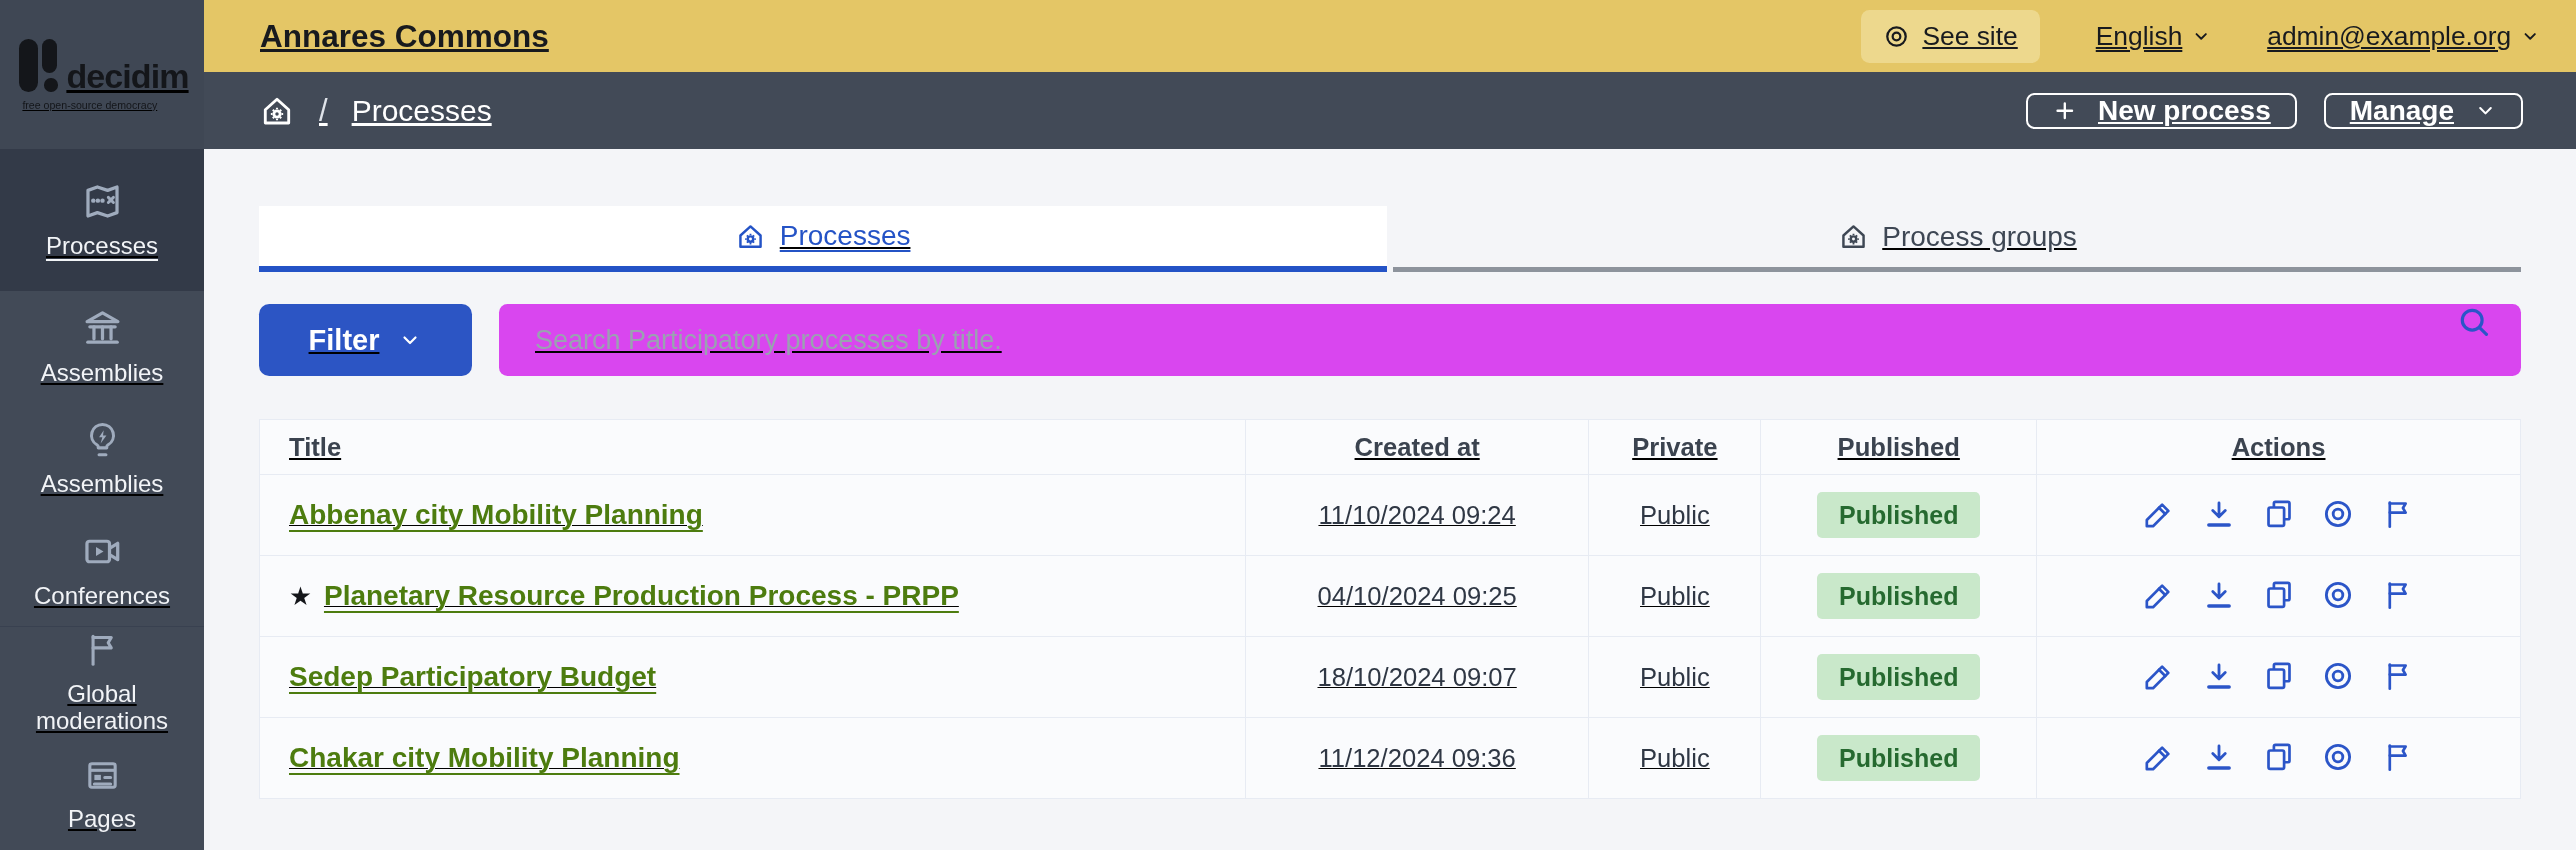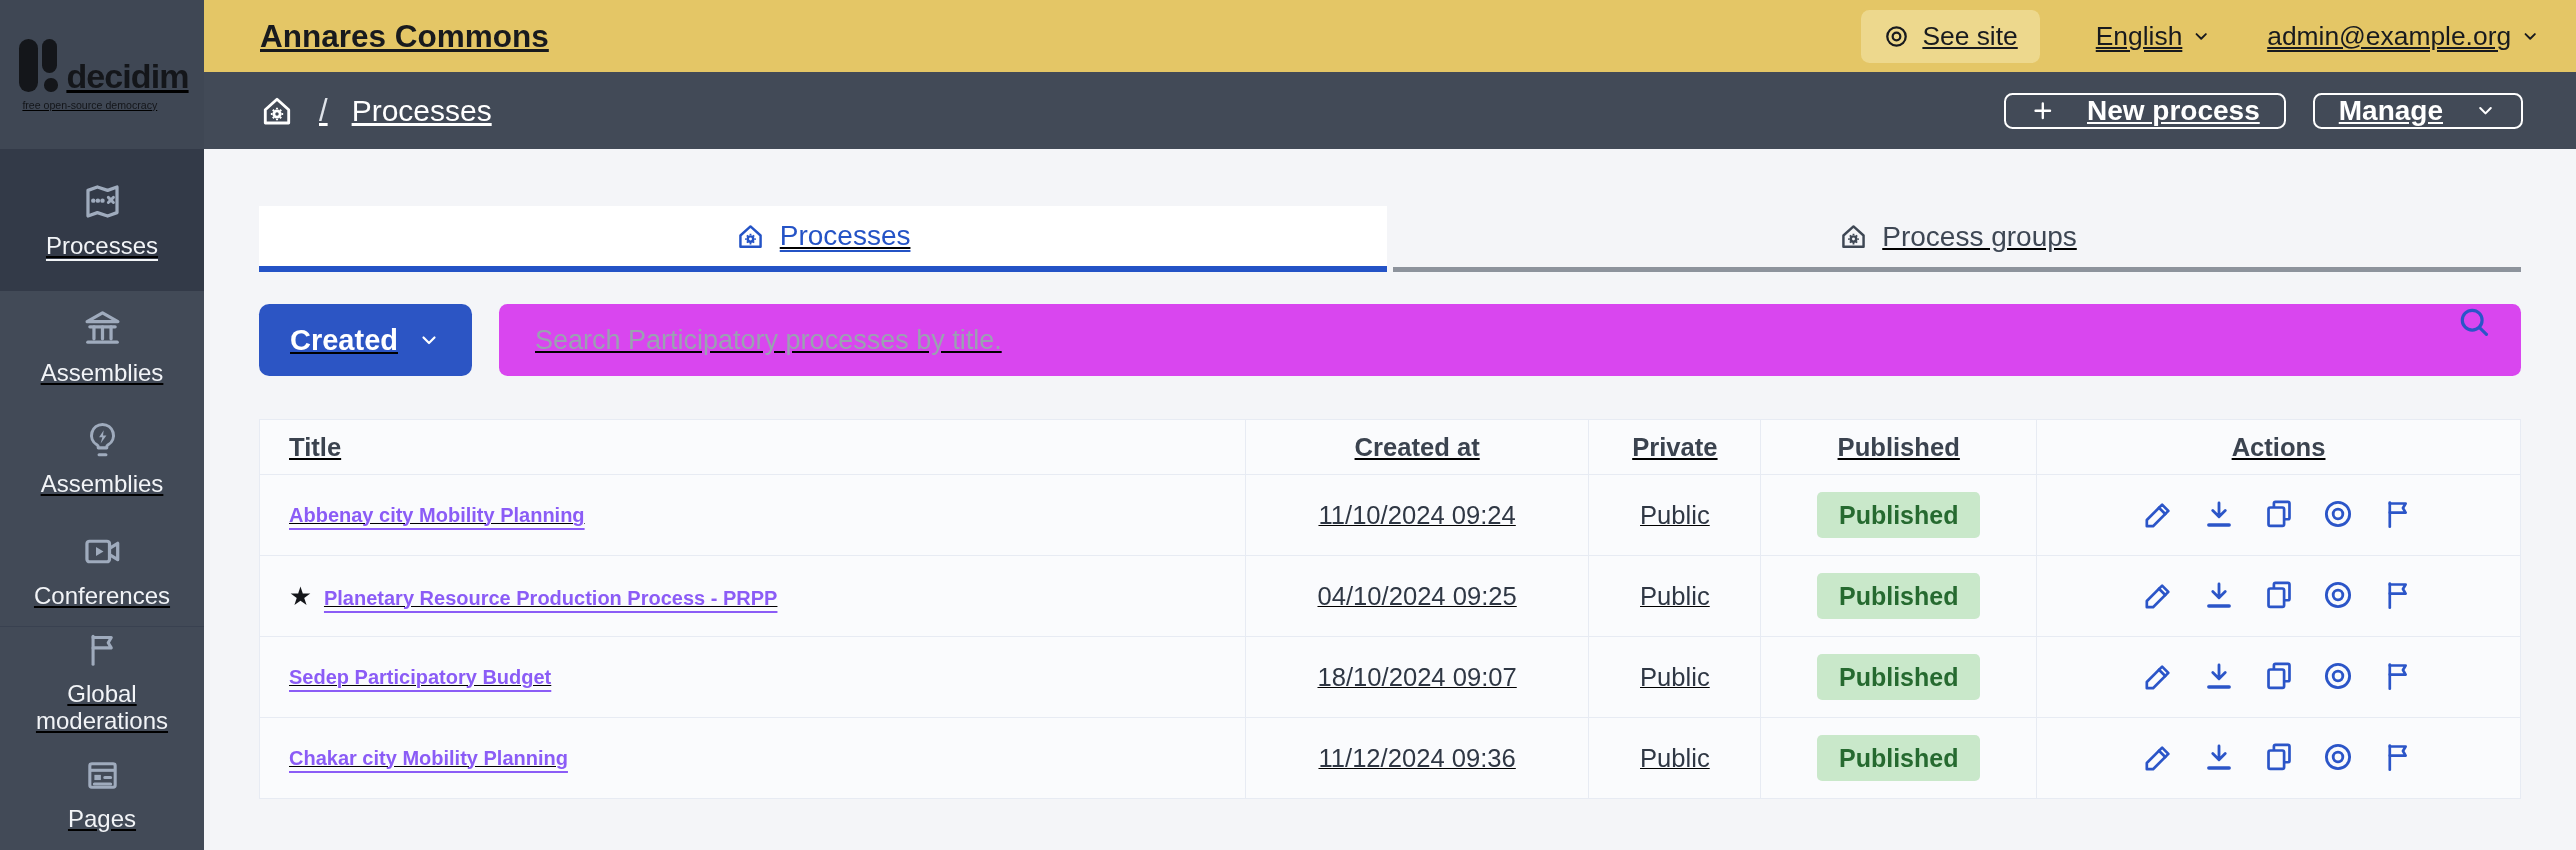--- a/index.html
+++ b/index.html
@@ -31,21 +31,21 @@
   .icn { display:inline-flex; }
   .icn svg { display:block; }
 
   
   .subbar { left:204px; top:72px; width:2372px; height:77px; background:#424a57;
     display:flex; align-items:center; color:#fff; }
   .crumb { margin-left:55px; display:flex; align-items:center; gap:24px; }
   .crumb-sep { font-size:31px; color:#dfe3e9; }
   .crumb-page { font-size:30px; color:#fff; }
   .subbar-actions { margin-left:auto; margin-right:53px; display:flex; align-items:center; gap:27px; }
-  .ghost-btn { display:flex; align-items:center; gap:31px; border:2.6px solid #fff; border-radius:8.5px;
+  .ghost-btn { display:flex; align-items:center; gap:20px; border:2.6px solid #fff; border-radius:8.5px;
     padding:0 24px; font-size:28px; font-weight:700; color:#fff; background:transparent; cursor:pointer;
     font-family:"Liberation Sans", sans-serif; }
 
   
   .sidebar { left:0; top:149px; width:204px; height:701px; background:#424a57;
     display:flex; flex-direction:column; }
   .side-item { height:114px; display:flex; flex-direction:column; align-items:center;
     justify-content:center; gap:10.2px; color:#f2f4f7; cursor:pointer; }
   .side-item .s-label { font-size:24px; text-align:center; line-height:1.15; padding:0 5.1px; }
   .side-item .s-icon { color:#9fabbd; }
@@ -74,21 +74,21 @@
   .search-input::placeholder { color:#9aa2b1; }
   .search-icon { position:absolute; right:29px; color:#2b55c8; display:flex; }
 
   table.proc { margin-top:43px; width:100%; border-collapse:collapse; background:#fafbfd;
     border:1.7px solid #e7ebf3; }
   .proc th, .proc td { border:1.7px solid #e7ebf3; }
   .proc th { height:55px; font-size:25.6px; font-weight:700; color:#3b434f; text-align:center; }
   .proc th.c-title { text-align:left; padding-left:29px; }
   .proc td { height:81px; text-align:center; }
   .proc td.c-title { text-align:left; padding-left:29px; }
-  .title-link { color:#8b5cf6; font-size:20px; font-weight:700; text-decoration:underline;
+  .title-link { color:#4d7c0f; font-size:28px; font-weight:700; text-decoration:underline;
     text-underline-offset:6px; cursor:pointer; }
   .star { color:#14161a; font-size:25.6px; margin-right:12px; text-decoration:none; display:inline-block; }
   .cell-text { font-size:25.6px; color:#2f3744; }
   .badge { display:inline-block; background:#c9e8ca; color:#266a30; font-size:25px; font-weight:700;
     padding:8.5px 22px; border-radius:5.1px; }
   .actions-wrap { display:inline-flex; align-items:center; gap:25.6px; color:#2b55c8; }
   .actions-wrap .icn { cursor:pointer; }
 </style>
 </head>
 <body>
@@ -302,21 +302,21 @@
           <svg width="31" height="31" viewBox="0 0 24 24">
             <use href="#i-home-gear"></use>
           </svg>
         </span>
       <span class="t-label">Process groups</span>
     </div>
   </div>
 
   <div class="filter-row">
     <button class="filter-btn">
-      <span>Created</span>
+      <span>Filter</span>
       <span class="icn">
           <svg width="24" height="24" viewBox="0 0 24 24">
             <use href="#i-chevron"></use>
           </svg>
         </span>
     </button>
     <div class="search-wrap">
       <input class="search-input" type="text" placeholder="Search Participatory processes by title." style="">
       <span class="search-icon icn">
           <svg width="36" height="36" viewBox="0 0 24 24">

